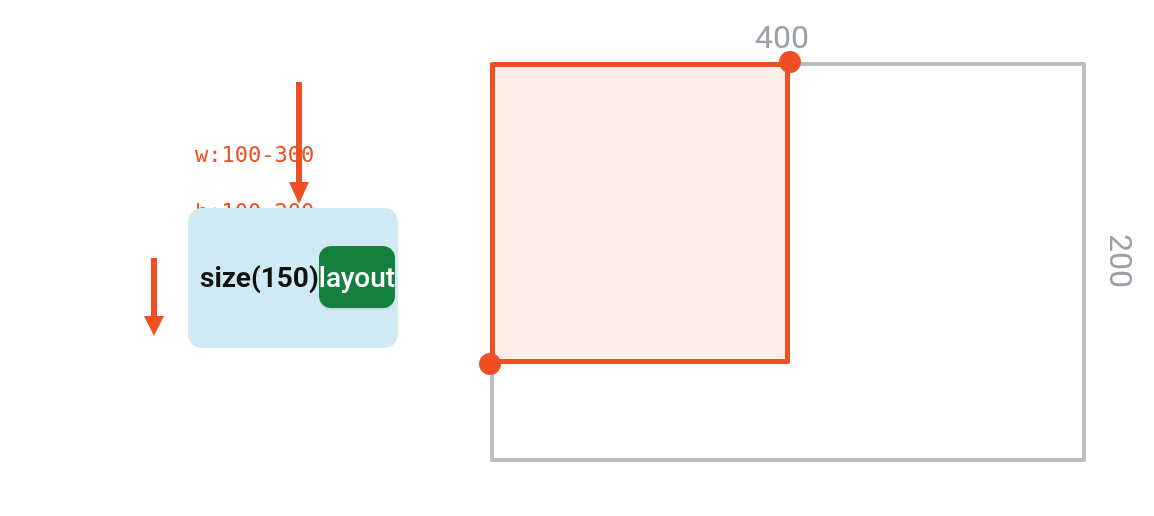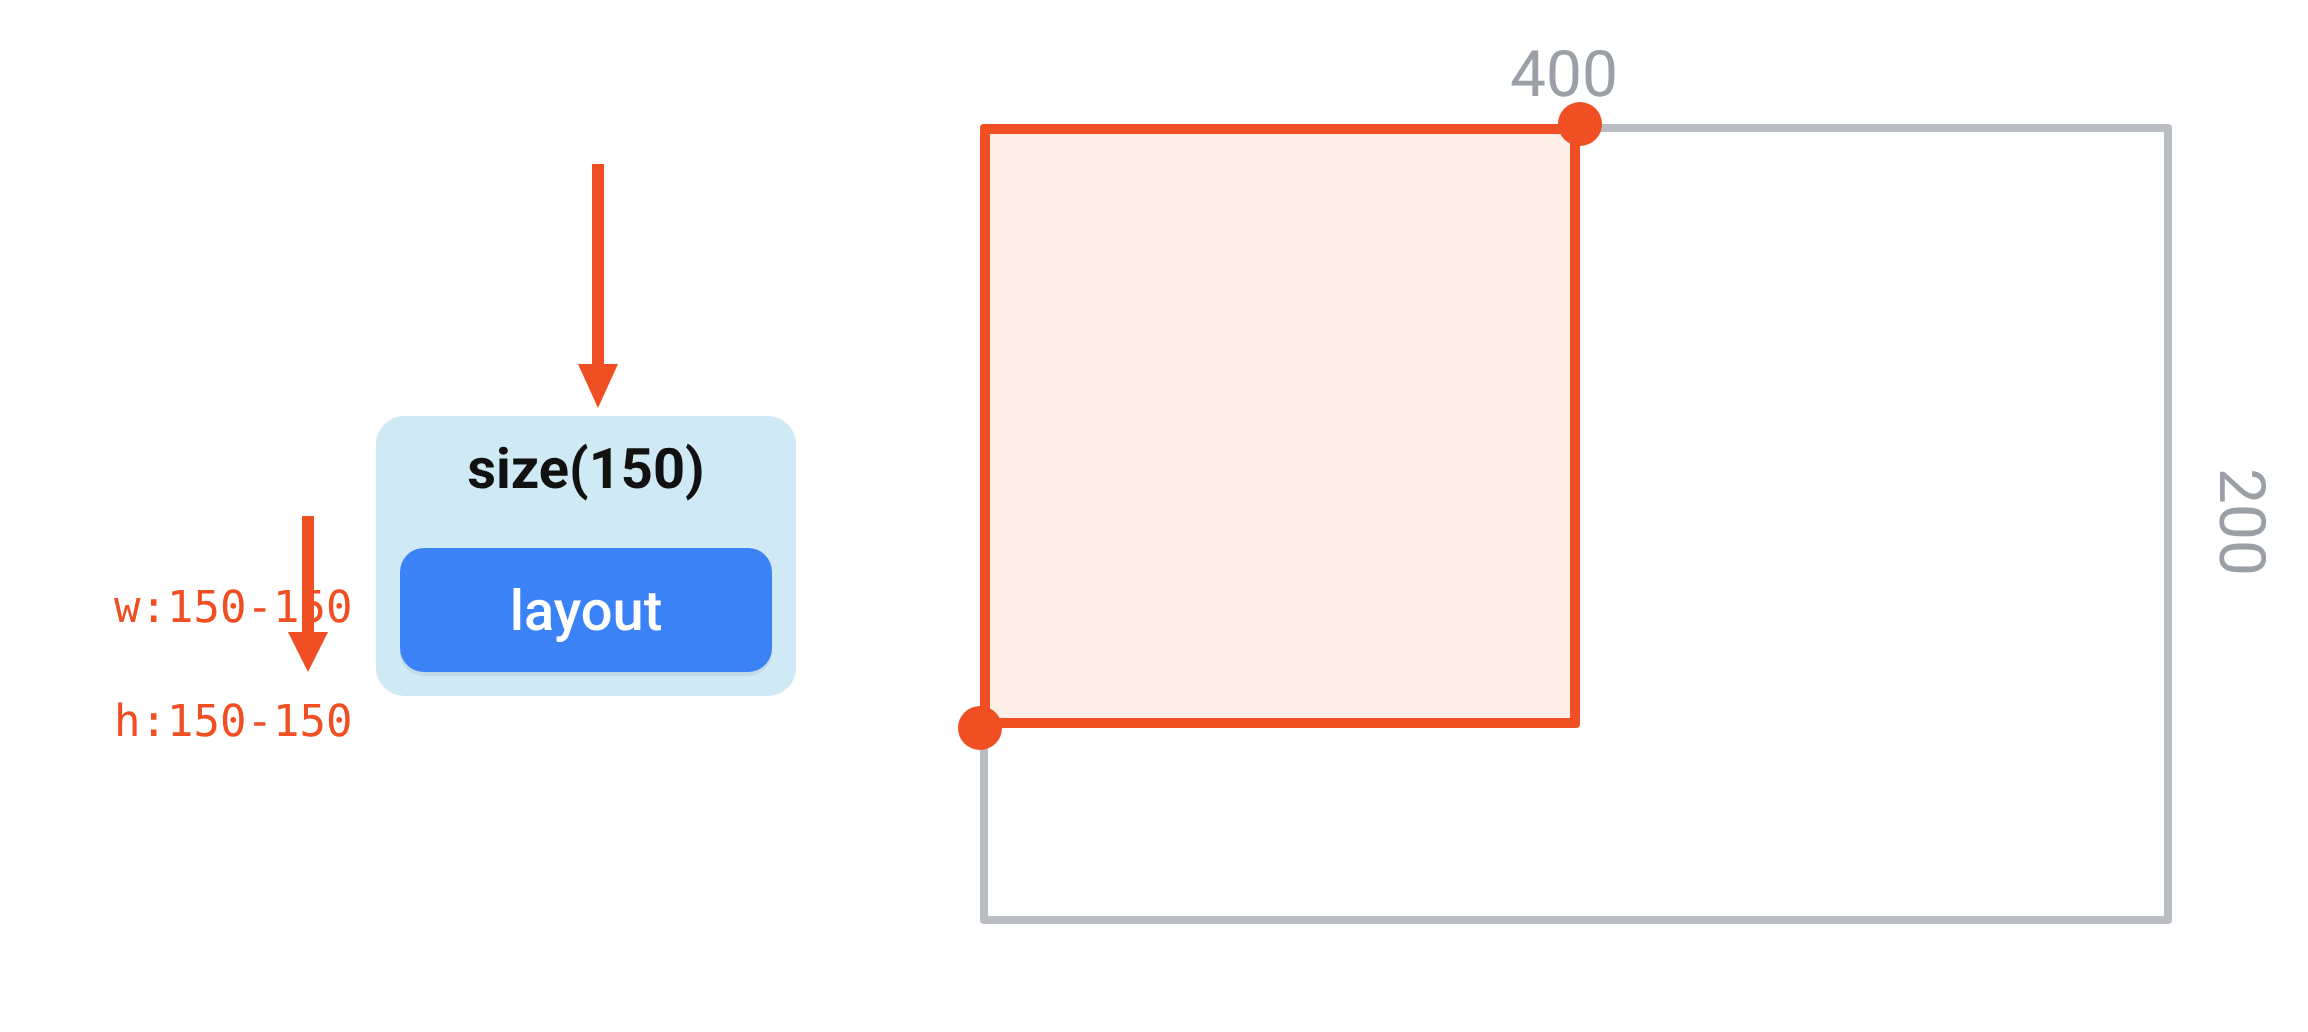--- a/index.html
+++ b/index.html
@@ -21,33 +21,33 @@
     position: absolute;
     left: 188px;
     top: 208px;
     width: 210px;
     height: 140px;
     background: #cfe9f5;
     border-radius: 14px;
     box-sizing: border-box;
     padding: 10px 12px 12px 12px;
     display: flex;
-    flex-direction: column;
+    flex-direction: row;
     align-items: center;
     justify-content: space-between;
   }
   .size-title {
     font-size: 28px;
     font-weight: 700;
     color: #111;
   }
   .layout-btn {
     width: 100%;
     height: 62px;
-    background: #3b82f6;
+    background: #15803d;
     border-radius: 12px;
     box-shadow: 0 2px 0 rgba(0,0,0,0.06);
     display: flex;
     align-items: center;
     justify-content: center;
     color: #ffffff;
     font-size: 28px;
     font-weight: 500;
   }
 
@@ -112,30 +112,30 @@
 <body>
 
 <div class="stage">
 
   <div class="arrow" style="left:289px; top:82px;">
     <svg width="20" height="122" viewBox="0 0 20 122">
       <line x1="10" y1="0" x2="10" y2="104" stroke="#f04e23" stroke-width="6"></line>
       <polygon points="10,122 0,100 20,100" fill="#f04e23"></polygon>
     </svg>
   </div>
+  <div class="constraint-text" style="left:142px; top:112px;">
+    <span>w:100-300</span><br>
+    <span>h:100-200</span>
+  </div>
 
   <div class="arrow" style="left:144px; top:258px;">
     <svg width="20" height="78" viewBox="0 0 20 78">
       <line x1="10" y1="0" x2="10" y2="62" stroke="#f04e23" stroke-width="6"></line>
       <polygon points="10,78 0,58 20,58" fill="#f04e23"></polygon>
     </svg>
-  </div>
-  <div class="constraint-text" style="left:4px; top:262px;">
-    <span>w:150-150</span><br>
-    <span>h:150-150</span>
   </div>
 
   <div class="size-card">
     <div class="size-title">size(150)</div>
     <div class="layout-btn">
       <span>layout</span>
     </div>
   </div>
 
   <div class="dim-label-top" style="left:755px; top:18px;">400</div>

